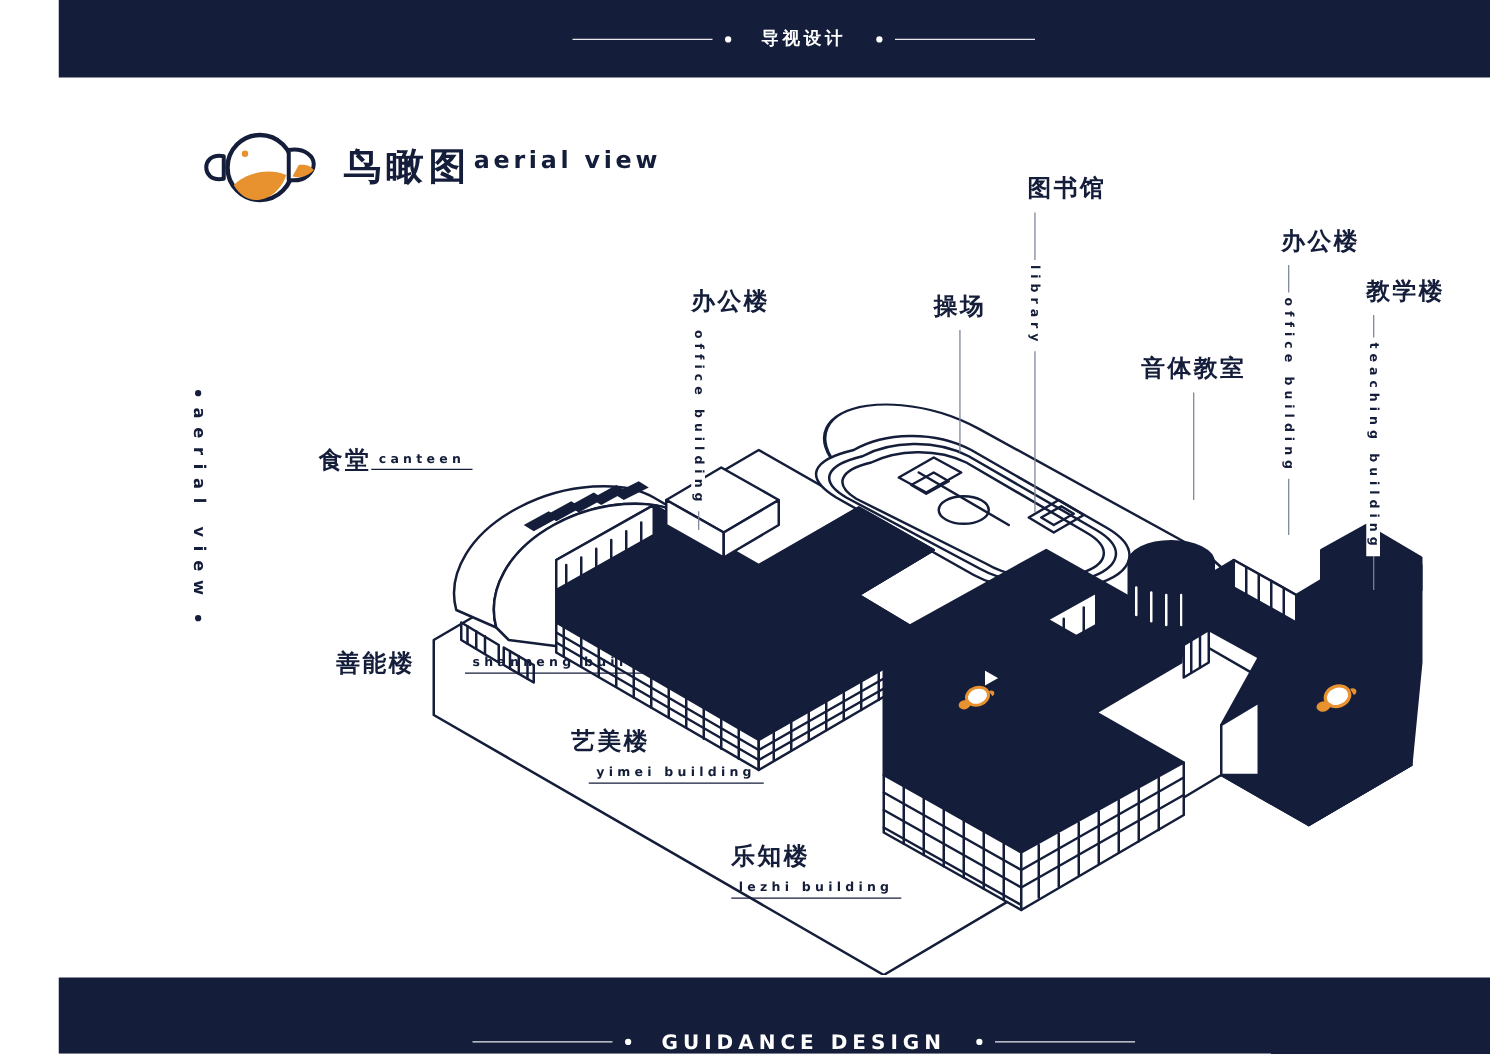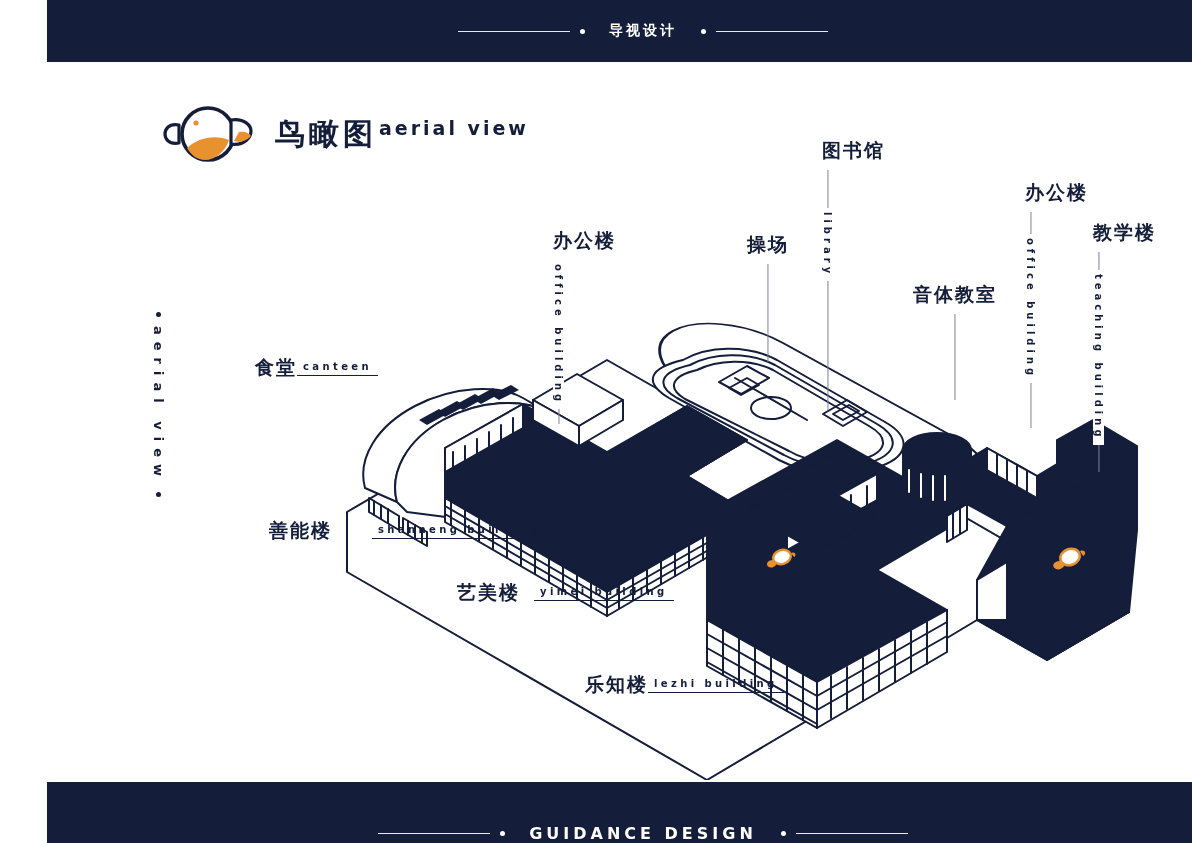--- a/index.html
+++ b/index.html
@@ -255,26 +255,26 @@
     <span class="cn">食堂</span>
     <span class="en-wrap"><span class="en">canteen</span></span>
   </div>
 
 
   <div class="lbl h" style="left:222px;top:518px;gap:40px;">
     <span class="cn">善能楼</span>
     <span class="en-wrap"><span class="en">shanneng building</span></span>
   </div>
 
-  <div class="lbl h" style="left:410px;top:580px;">
+  <div class="lbl h" style="left:410px;top:580px;flex-direction:column;">
     <span class="cn">艺美楼</span>
     <span class="en-wrap" style="margin-left:14px;"><span class="en">yimei building</span></span>
   </div>
 
-  <div class="lbl h" style="left:538px;top:672px;">
+  <div class="lbl h" style="left:538px;top:672px;flex-direction:column;">
     <span class="cn">乐知楼</span>
     <span class="en-wrap"><span class="en">lezhi building</span></span>
   </div>
 
   <div class="lbl v" style="left:506px;top:228px;">
     <span class="cn">办公楼</span>
     <span class="stack">
       <span class="vline" style="height:164px;"></span>
       <span class="en vert">office building</span>
     </span>

